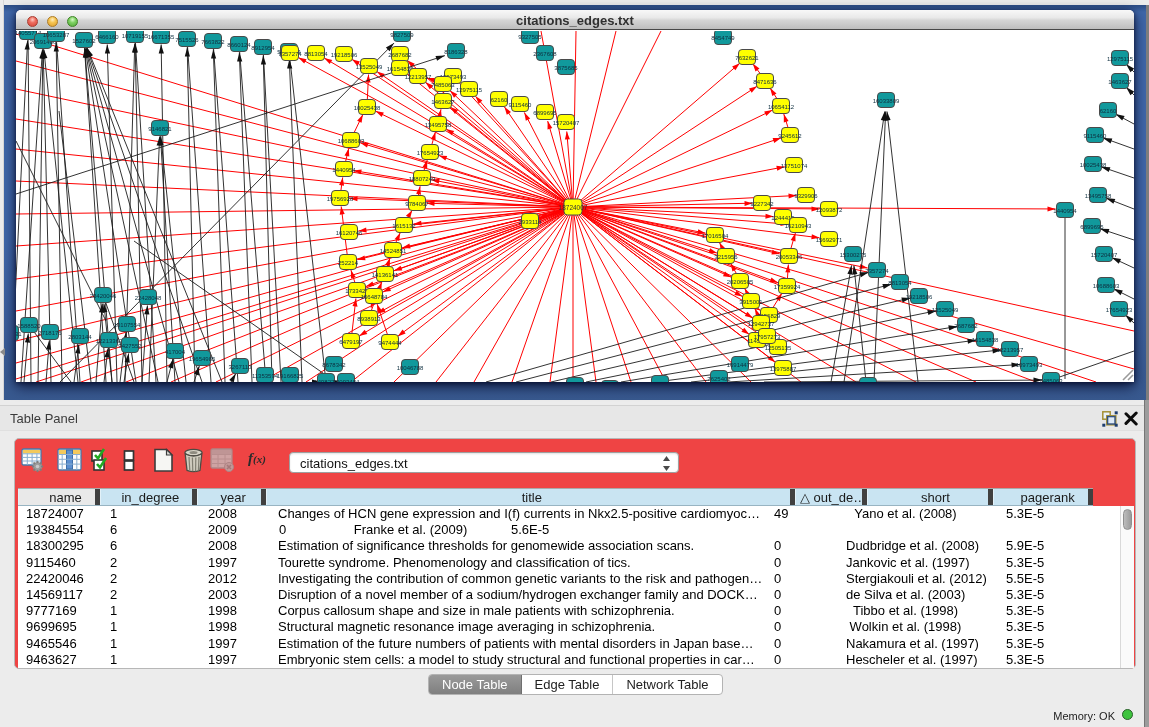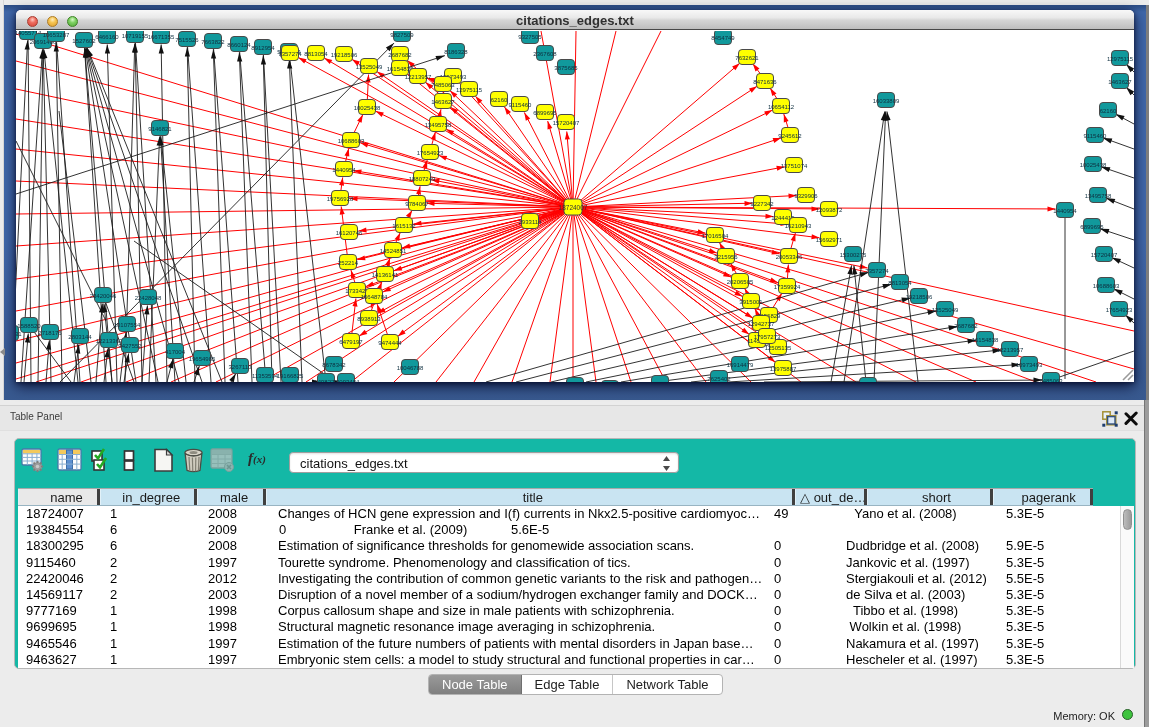--- a/index.html
+++ b/index.html
@@ -22,36 +22,36 @@
 #l1 { left:11px; background:radial-gradient(circle at 50% 30%, #ffc9c2 0%, #ee6d5f 40%, #d44537 100%); border:1px solid #a93d32;}
 #l2 { left:31px; background:radial-gradient(circle at 50% 30%, #ffedbe 0%, #f5c451 40%, #dd9e2f 100%); border:1px solid #ad7b24;}
 #l3 { left:51px; background:radial-gradient(circle at 50% 30%, #d7f8c8 0%, #7ed163 40%, #53a839 100%); border:1px solid #3f8427;}
 #canvas { position:absolute; left:0; top:21px; width:1118px; height:351px; background:#fff; overflow:hidden; }
 #collapse-arrow { position:absolute; left:0px; top:348px; width:0; height:0;
   border-top:4px solid transparent; border-bottom:4px solid transparent; border-right:5px solid #8a8a8a; }
 
 
 #tp-head { position:absolute; left:0; top:405px; width:1149px; height:26px; background:#e7e7e7;
   border-top:1px solid #d2d2d2; border-bottom:1px solid #e0e0e0;}
-#tp-head .t { position:absolute; left:10px; top:5px; font-size:10px; color:#3b3b3b; }
+#tp-head .t { position:absolute; left:10px; top:5px; font-size:13px; color:#3b3b3b; }
 #float-ic { position:absolute; left:1102px; top:5px; }
 #close-ic { position:absolute; left:1124px; top:5px; }
 
-#panel { position:absolute; left:14px; top:438px; width:1122px; height:231px; background:#14b8a6;
+#panel { position:absolute; left:14px; top:438px; width:1122px; height:231px; background:#ef4444;
   border:1px solid #b7b7b7; border-radius:5px; }
 #toolbar { position:absolute; left:0; top:0; width:100%; height:46px; }
 .tbi { position:absolute; top:9px; }
 #dropdown { position:absolute; left:274px; top:13px; width:390px; height:21px; background:#fff;
   border:1px solid #9f9f9f; border-radius:4px; box-shadow:inset 0 1px 2px rgba(0,0,0,.12); }
 #dropdown .txt { position:absolute; left:10px; top:3px; font-size:13px; color:#111; }
 #dropdown .steppers { position:absolute; right:7px; top:2px; }
 
 #thead { position:absolute; left:3px; top:49px; width:1075px; height:18px; background:#c9e4f2; display:flex;
   font-size:13px; color:#1a1a1a; border-top:1px solid #a9a9a9; border-bottom:1px solid #98b4c2; }
-#thead > div { border-right:3px solid #404040; border-left:1px solid #e2f1f8; text-align:center; line-height:17px; overflow:hidden; white-space:nowrap;}
+#thead > div { border-right:5px solid #404040; border-left:1px solid #e2f1f8; text-align:center; line-height:17px; overflow:hidden; white-space:nowrap;}
 #tbody { position:absolute; left:3px; top:67px; width:1102px; height:162px; background:#fff; overflow:hidden; }
 .tr { display:flex; height:16.2px; line-height:16.4px; font-size:13px; color:#000; white-space:nowrap; }
 .tr > div { overflow:hidden; }
 .c0 { width:85px; padding-left:8px; }
 .c1 { width:101px; padding-left:7px; }
 .c2 { width:72px; padding-left:4px; }
 .c3 { width:495px; padding-left:2px; padding-right:4px; text-overflow:ellipsis; }
 .c4 { width:75px; padding-left:3px; }
 .c5 { width:155px; text-align:center; padding-right:36px; overflow:visible !important; }
 .c6 { width:96px; padding-left:5px; }
@@ -830,21 +830,21 @@
       <svg class="steppers" width="9" height="17">
             <polygon points="4.5,1 8,6 1,6" fill="#4a4a4a"></polygon>
             <polygon points="4.5,16 8,11 1,11" fill="#4a4a4a"></polygon>
           </svg>
     </div>
   </div>
   <div id="tbody-bg"></div>
   <div id="thead">
     <div id="h0">name</div>
         <div id="h1">in_degree</div>
-        <div id="h2">male</div>
+        <div id="h2">year</div>
         <div id="h3">title</div>
     <div id="h4">△ out_de…</div>
         <div id="h5">short</div>
         <div id="h6">pagerank</div>
   </div>
   <div id="tbody">
 <div class="tr">
           <div class="c0">18724007</div>
           <div class="c1">1</div>
           <div class="c2">2008</div>

